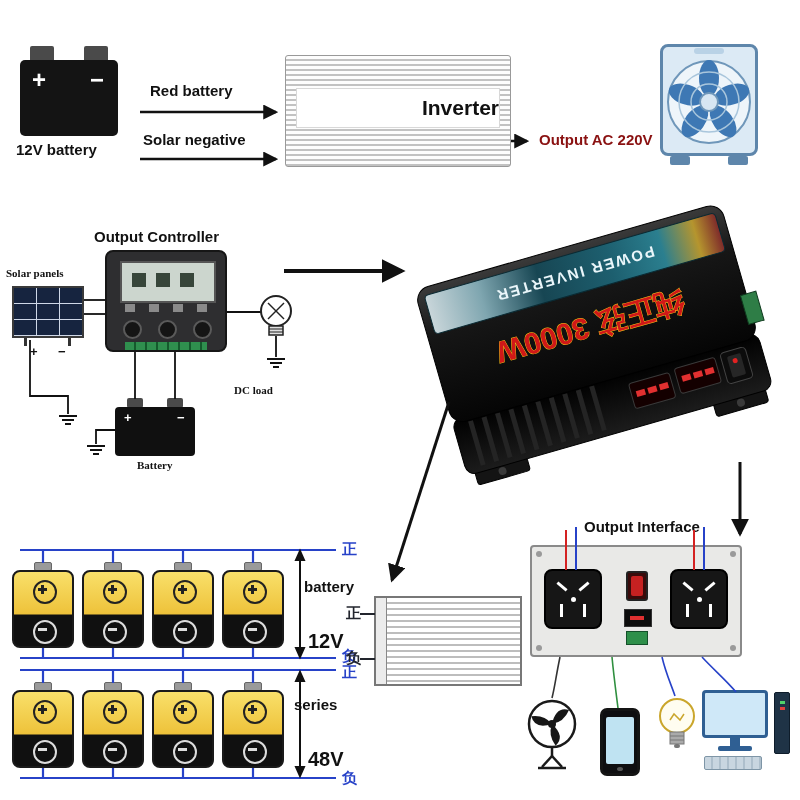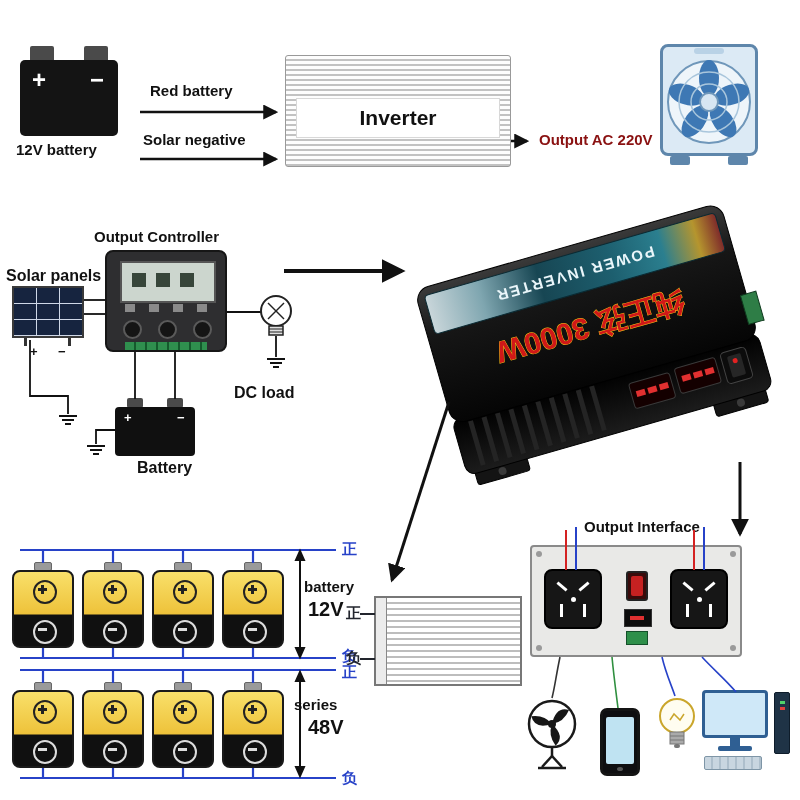--- a/index.html
+++ b/index.html
@@ -1,37 +1,37 @@
 <!DOCTYPE html>
 <html><head>
 <meta charset="utf-8">
 <style>
   html,body{margin:0;padding:0;background:#fff;}
   .canvas{position:relative;width:800px;height:800px;background:#ffffff;overflow:hidden;
           font-family:"Liberation Sans",sans-serif;color:#111;}
   .lbl{position:absolute;font-weight:bold;white-space:nowrap;}
-  .fs13{font-size:16px;} .fs15{font-size:15px;} .fs20{font-size:20px;}
+  .fs13{font-size:11px;font-family:Liberation Serif, serif;} .fs15{font-size:15px;} .fs20{font-size:20px;margin-top:32px;}
   .accent{color:#8a1111;margin-left:8px;}
   .cn{position:absolute;font-weight:bold;font-size:15px;color:#2742c8;white-space:nowrap;}
   .cn-dark{color:#22252d;}
 
   
   .battery12{position:absolute;left:20px;top:46px;width:98px;height:92px;}
   .b12-cap{position:absolute;top:0;width:24px;height:16px;background:#4a4a4a;border-radius:2px;}
   .b12-cap.c1{left:10px;} .b12-cap.c2{left:64px;}
   .b12-body{position:absolute;left:0;top:14px;width:98px;height:76px;background:#141414;border-radius:5px;}
   .b12-body span{position:absolute;color:#fff;font-weight:bold;font-size:24px;top:6px;}
   .b12-plus{left:12px;} .b12-minus{left:70px;}
 
   
   .inverter-top{position:absolute;left:285px;top:55px;width:224px;height:110px;
     background:repeating-linear-gradient(180deg,#fdfdfd 0 3px,#c2c2c2 3px 5px);
     border:1px solid #999;border-radius:3px;}
-  .inverter-top .mid{position:absolute;left:10px;right:10px;top:42px;height:38px;background:#fff;
-    border:1px solid #d8d8d8;display:flex;align-items:center;justify-content:center;}
+  .inverter-top .mid{position:absolute;left:10px;right:10px;top:32px;height:38px;background:#fff;
+    border:1px solid #d8d8d8;display:flex;align-items:center;justify-content:flex-end;}
   .inv-label{font-weight:bold;font-size:21px;}
 
   
   .fan-top{position:absolute;left:660px;top:44px;width:98px;height:126px;}
   .fan-frame{position:absolute;left:0;top:0;width:98px;height:112px;background:#dceaf5;
     border:3px solid #5e86ab;border-radius:8px;box-sizing:border-box;}
   .fan-handle{position:absolute;left:34px;top:4px;width:30px;height:6px;background:#b9d2e6;border-radius:3px;}
   .fan-foot{position:absolute;top:112px;width:20px;height:9px;background:#5e86ab;border-radius:2px;}
   .fan-foot.f1{left:10px;} .fan-foot.f2{left:68px;}
 

